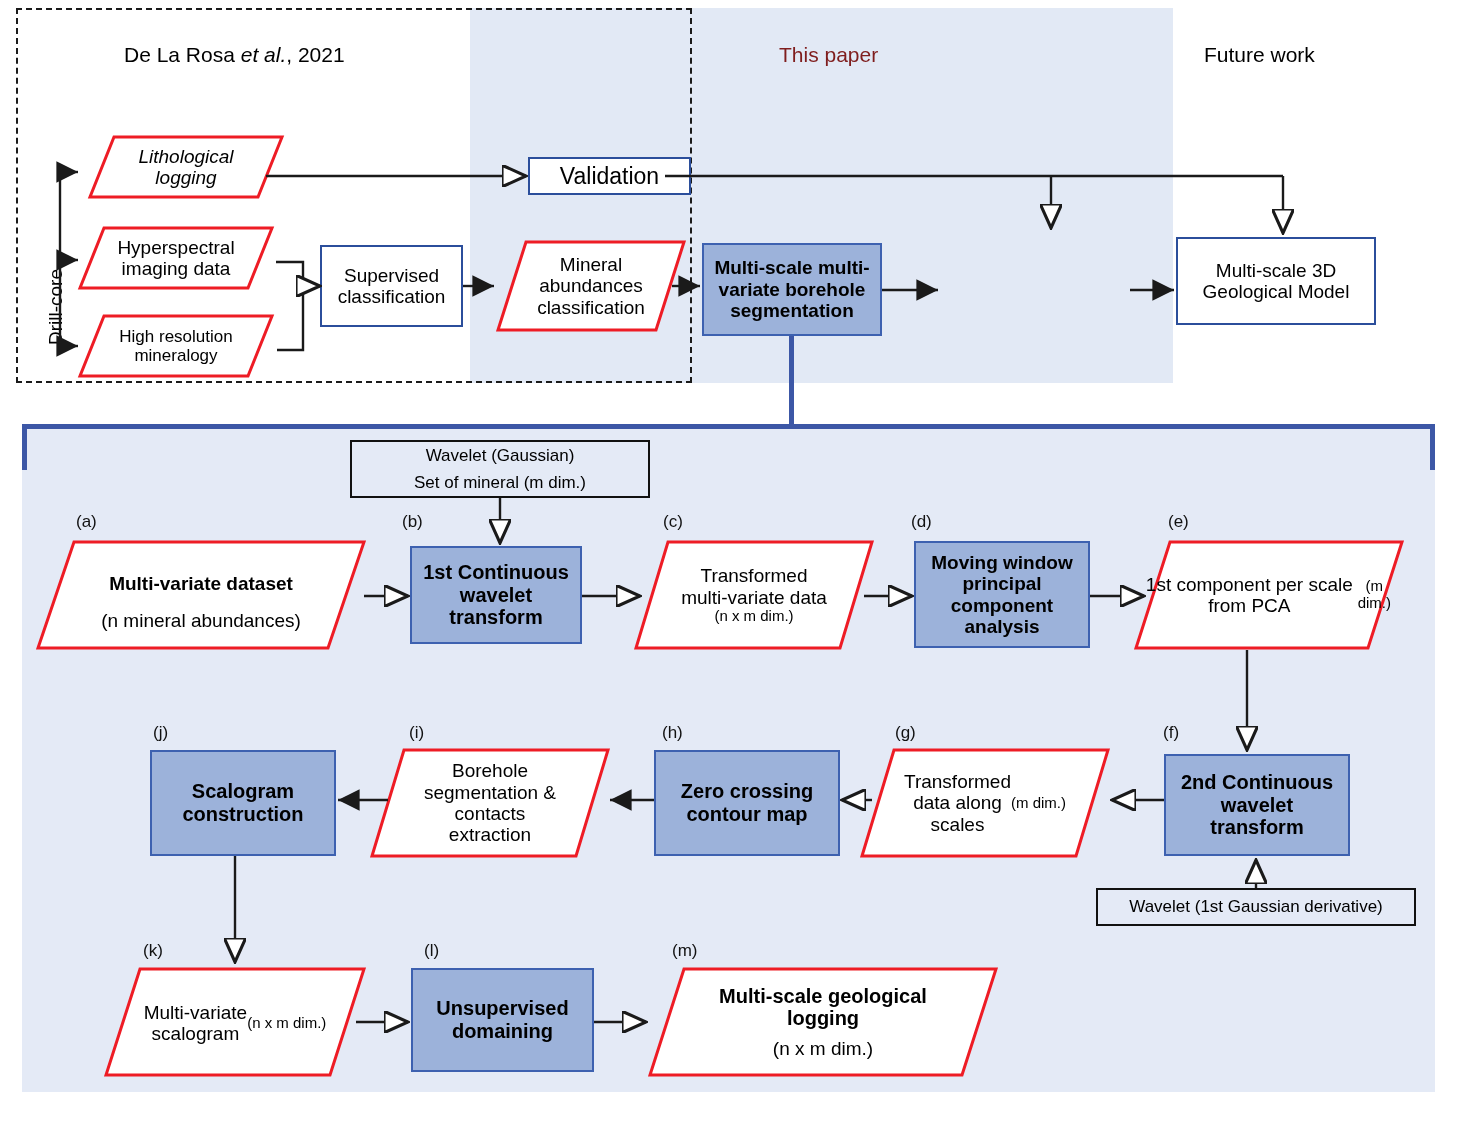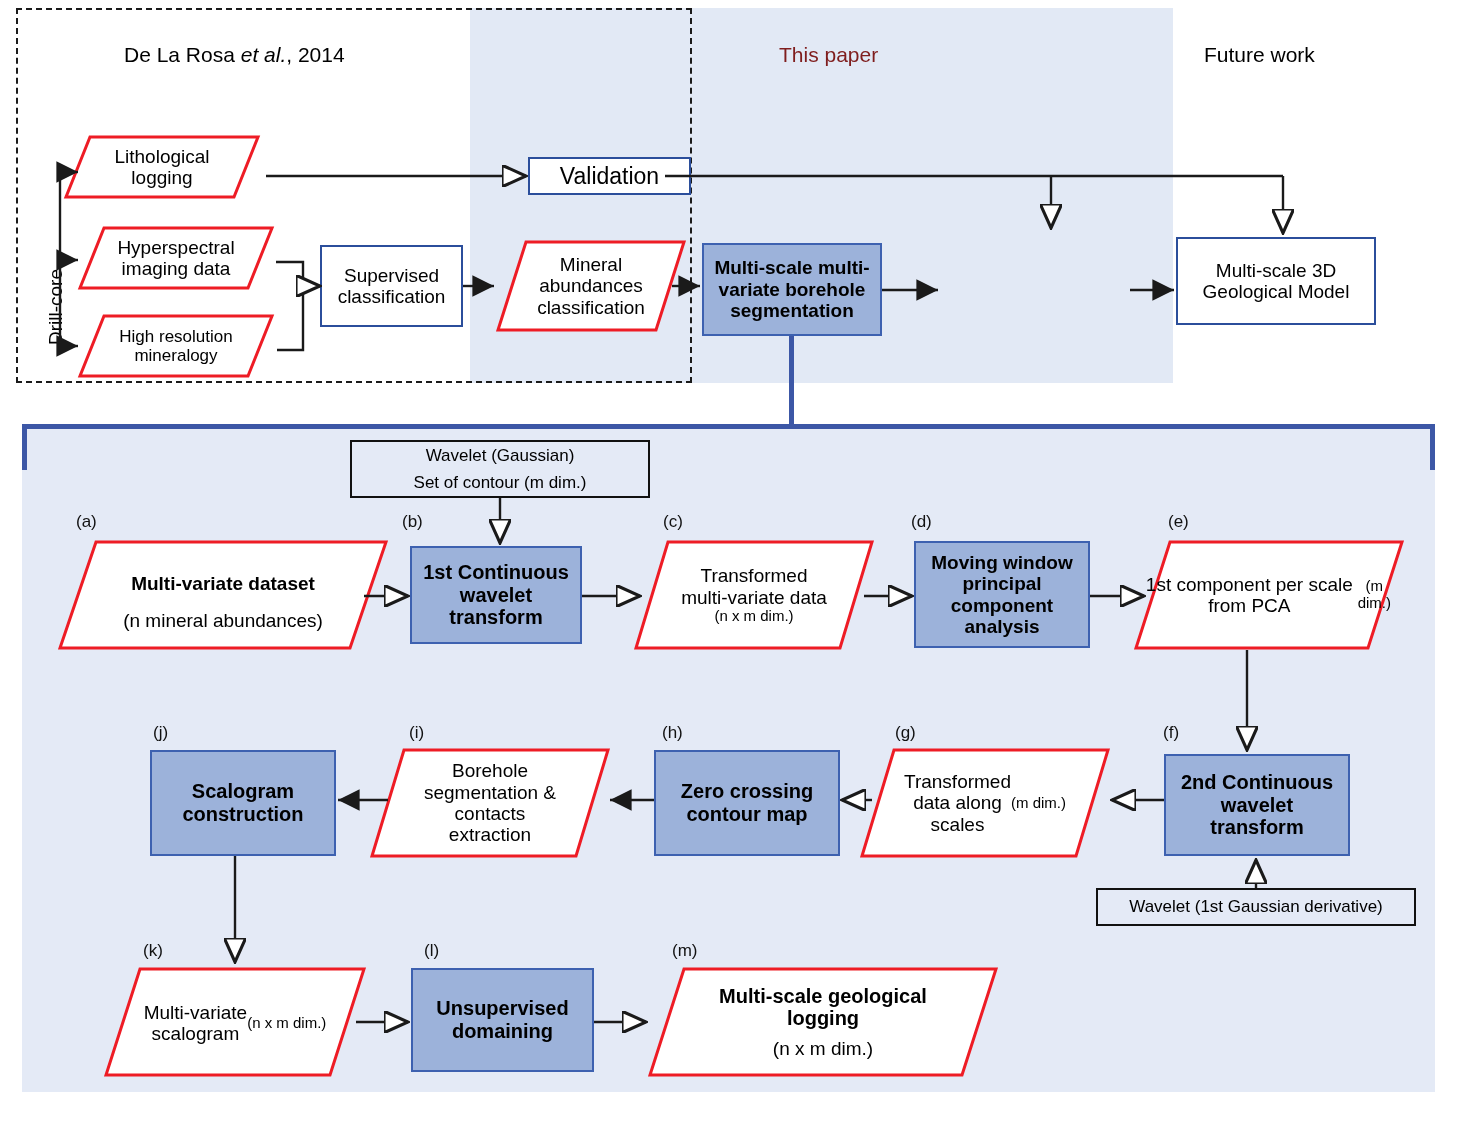--- a/index.html
+++ b/index.html
@@ -50,28 +50,28 @@
 </style>
 </head>
 <body>
 
 <div id="stage">
 
   <div class="band" style="left:470px;top:8px;width:703px;height:375px;"></div>
   <div class="dashed-box" style="left:16px;top:8px;width:676px;height:375px;"></div>
 
   <div class="hdr" style="left:124px;top:43px;">
-    <span>De La Rosa </span><i>et al.</i><span>, 2014</span>
+    <span>De La Rosa </span><i>et al.</i><span>, 2021</span>
   </div>
   <div class="hdr blue" style="left:779px;top:43px;">This paper</div>
   <div class="hdr" style="left:1204px;top:43px;">Future work</div>
 
   <div class="vert-label" style="left:45px;top:345px;transform:rotate(-90deg);">Drill-core</div>
 
-  <div class="para" style="left:64px;top:135px;width:196px;height:64px;">
+  <div class="para" style="left:88px;top:135px;width:196px;height:64px;font-style:italic;">
     <svg width="196" height="64" viewBox="0 0 196 64">
       <polygon points="26,2 194,2 170,62 2,62" fill="#ffffff" stroke="#ee1c25" stroke-width="3"></polygon>
     </svg>
     <div class="ptxt" style="font-size:19px;">Lithological<br>logging</div>
   </div>
 
   <div class="para" style="left:78px;top:226px;width:196px;height:64px;">
     <svg width="196" height="64" viewBox="0 0 196 64">
       <polygon points="26,2 194,2 170,62 2,62" fill="#ffffff" stroke="#ee1c25" stroke-width="3"></polygon>
     </svg>
@@ -113,30 +113,30 @@
   <div class="lp-top" style="left:22px;top:424px;width:1413px;height:5px;"></div>
   <div class="lp-left" style="left:22px;top:424px;width:5px;height:46px;"></div>
   <div class="lp-right" style="left:1430px;top:424px;width:5px;height:46px;"></div>
 
   <div class="ln-blue" style="left:789px;top:336px;width:5px;height:92px;"></div>
 
   <div class="node rect-black" style="left:350px;top:440px;width:300px;height:58px;font-size:17px;">
     <div class="txt">
       <div>Wavelet (Gaussian)</div>
       <div style="height:7px"></div>
-      <div>Set of contour (m dim.)</div>
+      <div>Set of mineral (m dim.)</div>
     </div>
   </div>
 
   <div class="node rect-black" style="left:1096px;top:888px;width:320px;height:38px;font-size:17px;">
     <div class="txt">Wavelet (1st Gaussian derivative)</div>
   </div>
 
   <div class="tag" style="left:76px;top:512px;">(a)</div>
-  <div class="para" style="left:58px;top:540px;width:330px;height:124px;">
+  <div class="para" style="left:36px;top:540px;width:330px;height:124px;">
     <svg width="330" height="110" viewBox="0 0 330 110">
       <polygon points="38,2 328,2 292,108 2,108" fill="#ffffff" stroke="#ee1c25" stroke-width="3"></polygon>
     </svg>
     <div class="ptxt" style="flex-direction:column;font-size:19px;">
       <div class="b">Multi-variate dataset</div>
       <div style="height:16px"></div>
       <div>(n mineral abundances)</div>
     </div>
   </div>
 

